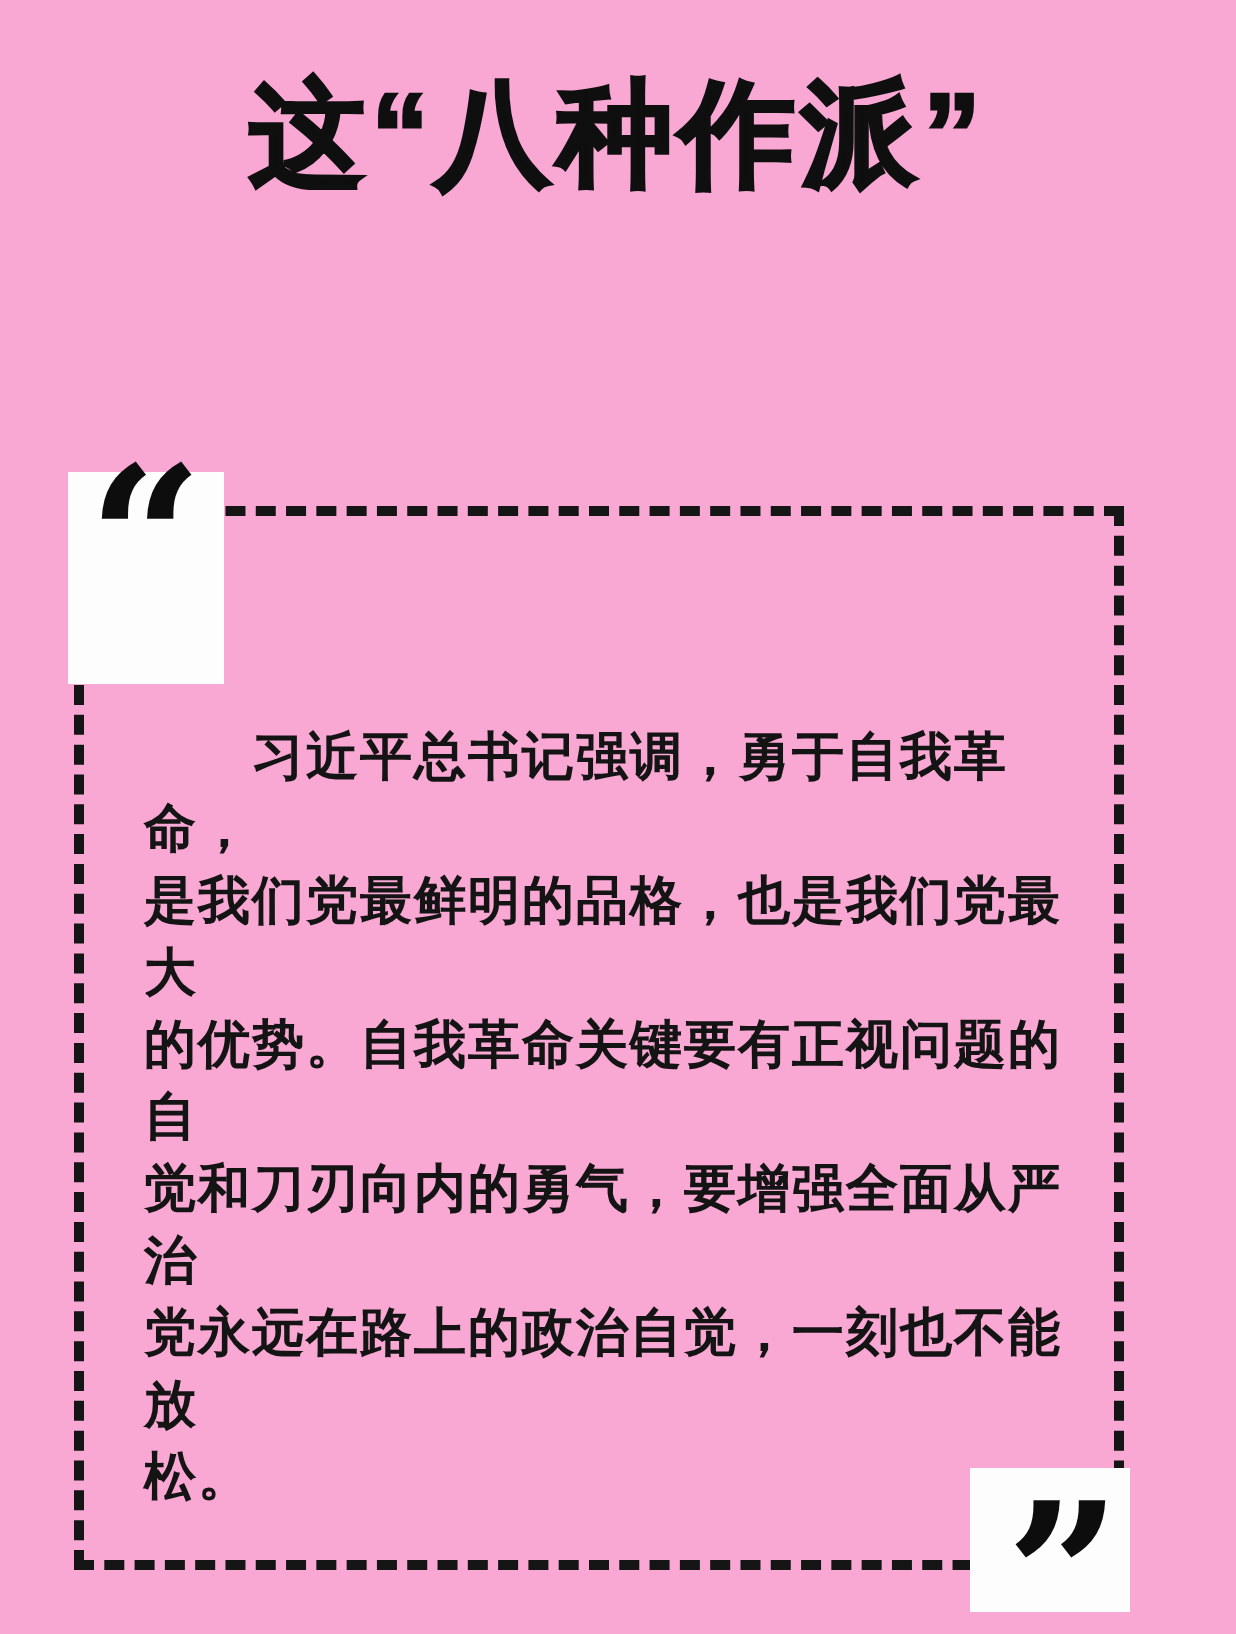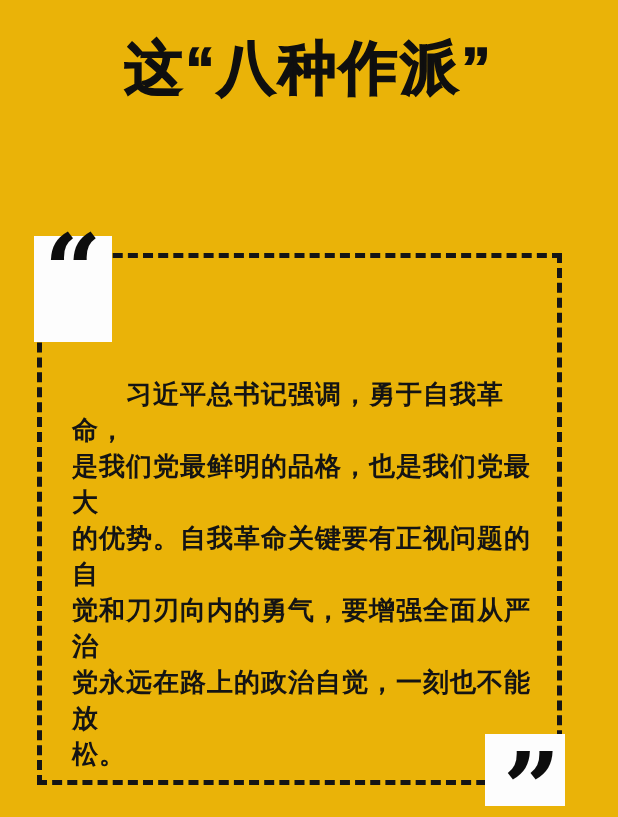--- a/index.html
+++ b/index.html
@@ -5,21 +5,21 @@
   * { margin: 0; padding: 0; box-sizing: border-box; }
   html, body {
     width: 618px; height: 817px;
     background: #ffffff;
     overflow: hidden;
     font-family: "Liberation Sans", sans-serif;
   }
   .poster {
     position: relative;
     width: 618px; height: 817px;
-    background: #eab308;
+    background: #f9a8d4;
     color: #111111;
   }
   
   .title {
     position: absolute;
     top: 28px; left: 0; width: 618px;
     text-align: center;
     font-weight: 900;
     font-size: 58px;
     line-height: 80px;
@@ -61,21 +61,21 @@
     z-index: 4;
     left: 30px; right: 22px; top: 66px;
     font-size: 26px;
     line-height: 36px;
     font-weight: bold;
     letter-spacing: 1px;
     color: #141414;
     white-space: pre-line;
     text-align: left;
   }
-  .quote-text p { margin: 16px 0 22px 0; white-space: pre-line; }
+  .quote-text p { margin: 0 0 22px 0; white-space: pre-line; }
   .quote-text p:last-child { margin-bottom: 0; }
 </style>
 </head>
 <body>
 
 <div class="poster">
 
   <div class="title">
     <div>这“八种作派”</div>
   </div>

